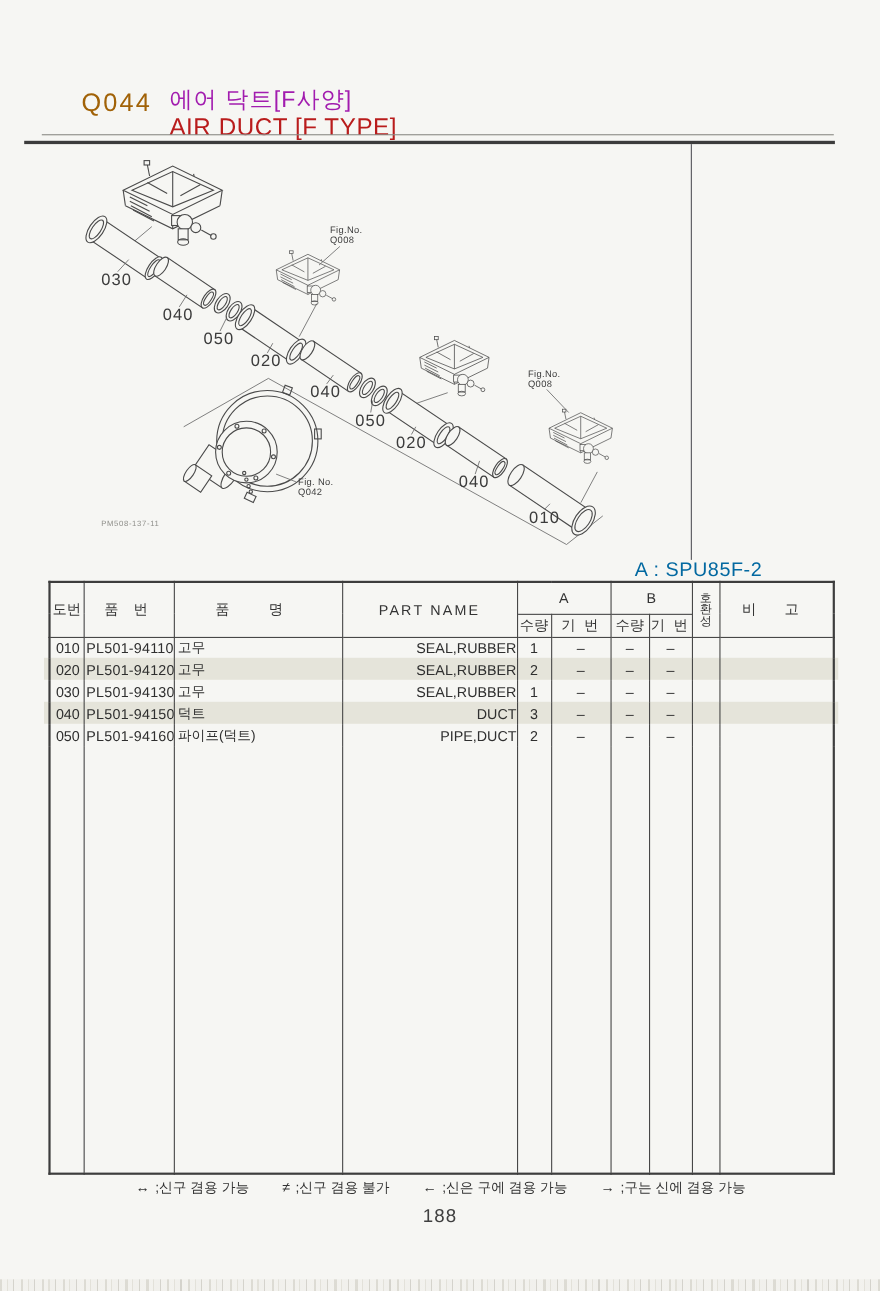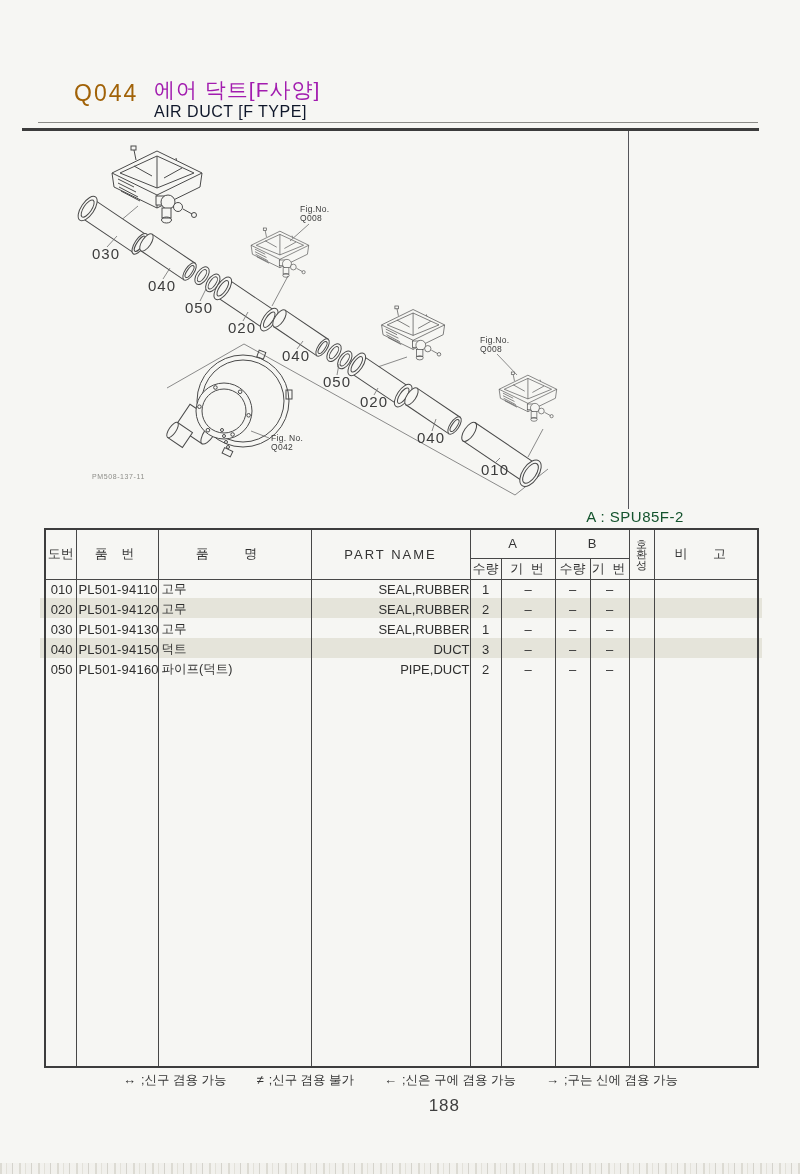--- a/index.html
+++ b/index.html
@@ -6,34 +6,34 @@
   body{
     width:800px;height:1174px;position:relative;overflow:hidden;
     background:#f6f6f3;
     font-family:"Liberation Sans","DejaVu Sans",sans-serif;
     color:#3a3a3a;
   }
   .abs{position:absolute;}
   
   #sec-code{left:74px;top:80px;font-size:23px;letter-spacing:2px;color:#a16207;}
   #title-ko{left:154px;top:76px;font-size:21px;letter-spacing:1px;color:#a21caf;}
-  #title-en{left:154px;top:103px;font-size:16px;letter-spacing:0.5px;color:#0f172a;}
+  #title-en{left:154px;top:103px;font-size:22px;letter-spacing:0.5px;color:#b91c1c;}
   #rule-thin{left:38px;top:122px;width:720px;height:1px;background:#8a8a86;}
   #rule-thick{left:22px;top:128px;width:737px;height:3px;background:#3c3c3c;}
   #vline{left:628px;top:131px;width:1px;height:378px;background:#55555a;}
   
   #diagram{left:0;top:0;width:800px;height:528px;z-index:2;pointer-events:none;}
   #diagram .ln{fill:none;stroke:#4a4a4a;stroke-width:1;}
   #diagram .fb{fill:#f6f6f3;stroke:#4a4a4a;stroke-width:1;}
   #diagram .thin{fill:none;stroke:#6f6f6f;stroke-width:0.8;}
   #diagram text{fill:#3c3c3c;}
   .callout{font-size:15px;letter-spacing:1px;}
   .figref{font-size:8.5px;letter-spacing:0.3px;}
   #plate-code{left:92px;top:473px;font-size:7px;color:#8d8d88;letter-spacing:0.6px;}
-  #model-note{left:560px;top:508px;width:150px;font-size:15px;letter-spacing:0.5px;color:#14532d;text-align:center;}
+  #model-note{left:560px;top:508px;width:150px;font-size:18px;letter-spacing:0.5px;color:#0369a1;text-align:center;}
   
   .band{left:40px;width:722px;height:20px;background:#e5e4da;z-index:1;}
   #band-020{top:598px;}
   #band-040{top:638px;}
   
   #table-wrap{left:44px;top:528px;width:713px;height:540px;z-index:3;}
   table{border-collapse:collapse;table-layout:fixed;width:713px;height:540px;background:transparent;}
   th,td{border:1px solid #474747;padding:0;font-weight:normal;overflow:hidden;white-space:nowrap;}
   table{border:2px solid #3d3d3d;}
   thead th{font-size:13px;color:#333;text-align:center;vertical-align:middle;}
@@ -46,21 +46,21 @@
   th.compat{font-size:11px;line-height:10.5px;padding:1px 0;}
   td.no{text-align:right;padding-right:3px;}
   td.pn{text-align:left;padding-left:2px;letter-spacing:0.2px;}
   td.nk{text-align:left;padding-left:3px;font-size:12.5px;}
   td.en{text-align:right;padding-left:3px;}
   td.ctr{text-align:center;}
   
   #legend{left:44px;top:1072px;width:713px;display:flex;justify-content:center;gap:30px;font-size:12.5px;color:#333;z-index:4;}
   .leg-item{display:flex;gap:5px;align-items:baseline;}
   .leg-sym{font-size:13px;}
-  #page-num{left:340px;top:1096px;width:120px;text-align:right;font-size:17px;letter-spacing:1px;color:#3f3f3f;}
+  #page-num{left:340px;top:1096px;width:120px;text-align:center;font-size:17px;letter-spacing:1px;color:#3f3f3f;}
   #scan-noise{left:0;top:1163px;width:800px;height:11px;
     background:
       repeating-linear-gradient(90deg,#d4d2c9 0 2px,#f1f0ec 2px 6px,#dcdad1 6px 7px,#efeeea 7px 12px,#c9c7bf 12px 13px,#f1f0ec 13px 19px);
     opacity:0.75;}
 </style>
 </head>
 <body>
 
 <div class="abs" id="sec-code">Q044</div>
 <div class="abs" id="title-ko">에어 닥트[F사양]</div>

